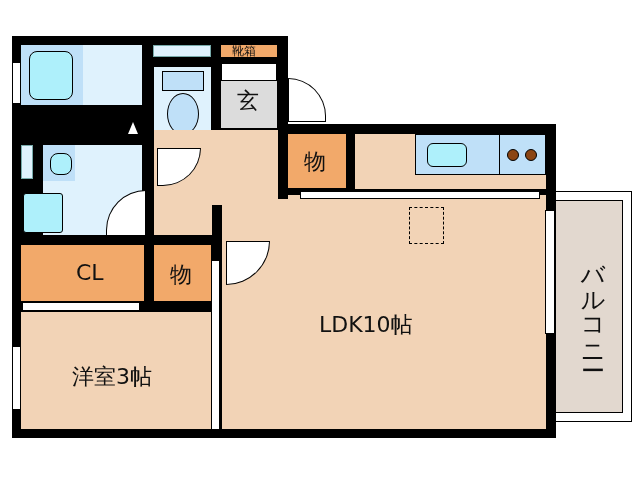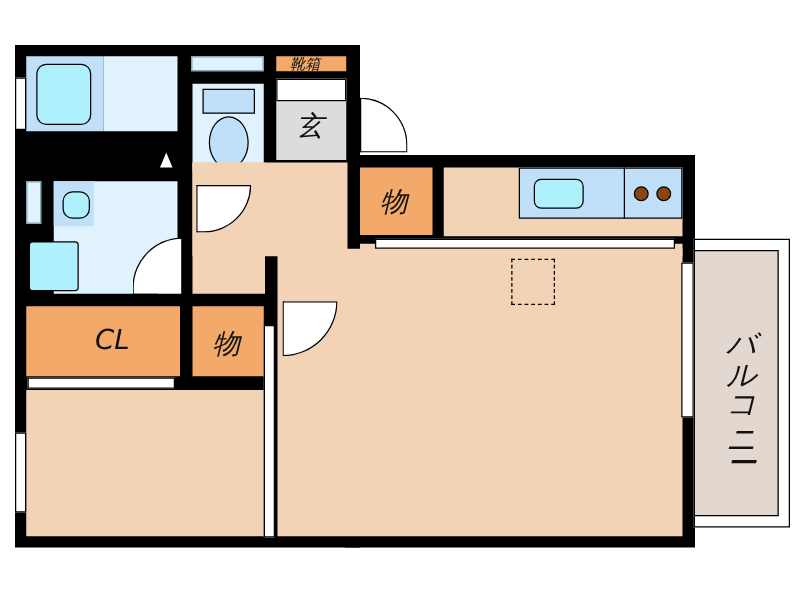--- a/index.html
+++ b/index.html
@@ -1,17 +1,17 @@
 <!DOCTYPE html>
 <html><head>
 <meta charset="utf-8">
 <style>
   html,body{margin:0;padding:0;background:#fff;}
   body{width:638px;height:480px;position:relative;overflow:hidden;font-family:"DejaVu Sans","Liberation Sans",sans-serif;}
-  .a{position:absolute;box-sizing:border-box;font-style:italic;}
+  .a{position:absolute;box-sizing:border-box;}
   .wall{background:#000;}
   .room-peach{background:#f2d3b6;}
   .room-orange{background:#f2a96a;}
   .room-blue{background:#dff2fd;}
   .room-mid{background:#bfe0f8;}
   .fix{background:#aef0fb;border:1.5px solid #000;}
   .win{background:#fff;border:1px solid #000;}
   .lbl{position:absolute;color:#111;font-size:22px;white-space:nowrap;}
   .door{background:#fff;border:1px solid #000;}
 </style>
@@ -61,29 +61,31 @@
   <div class="a" style="left:415px;top:134px;width:131px;height:41px;background:#bfe0f8;border:1px solid #000;"></div>
   <div class="a fix" style="left:427px;top:143px;width:40px;height:24px;border-radius:6px;"></div>
   <div class="a" style="left:499px;top:134px;width:1px;height:41px;background:#000;"></div>
   <div class="a" style="left:507px;top:149px;width:12px;height:12px;border-radius:50%;background:#8b4513;border:1px solid #000;"></div>
   <div class="a" style="left:525px;top:149px;width:12px;height:12px;border-radius:50%;background:#8b4513;border:1px solid #000;"></div>
 
   <div class="a room-peach" style="left:222px;top:199px;width:324px;height:230px;"></div>
   <div class="a room-peach" style="left:288px;top:195px;width:258px;height:10px;"></div>
   <div class="a win" style="left:300px;top:191px;width:240px;height:8px;"></div>
   <div class="a" style="left:409px;top:207px;width:35px;height:37px;border:1px dashed #000;"></div>
+  <span class="lbl" style="left:319px;top:310px;">LDK10帖</span>
   <div class="a door" style="left:226px;top:241px;width:44px;height:44px;border-radius:0 0 44px 0;"></div>
   <div class="a win" style="left:545px;top:210px;width:10px;height:124px;"></div>
 
   <div class="a room-orange" style="left:21px;top:245px;width:123px;height:56px;"></div>
   <span class="lbl" style="left:76px;top:260px;">CL</span>
   <div class="a win" style="left:22px;top:302px;width:118px;height:9px;"></div>
   <div class="a room-orange" style="left:154px;top:245px;width:57px;height:56px;"></div>
   <span class="lbl" style="left:170px;top:260px;">物</span>
 
   <div class="a room-peach" style="left:21px;top:312px;width:190px;height:117px;"></div>
+  <span class="lbl" style="left:72px;top:362px;">洋室3帖</span>
   <div class="a win" style="left:12px;top:346px;width:9px;height:64px;"></div>
   <div class="a win" style="left:211px;top:260px;width:9px;height:170px;"></div>
 
   <div class="a" style="left:555px;top:191px;width:77px;height:231px;border:1px solid #000;background:#fff;"></div>
   <div class="a" style="left:555px;top:200px;width:68px;height:213px;background:#e2d8cf;border:1px solid #000;"></div>
   <span class="lbl" style="left:577px;top:248px;writing-mode:vertical-rl;font-size:24px;">バルコニー</span>
 </div>
 
 </body></html>

